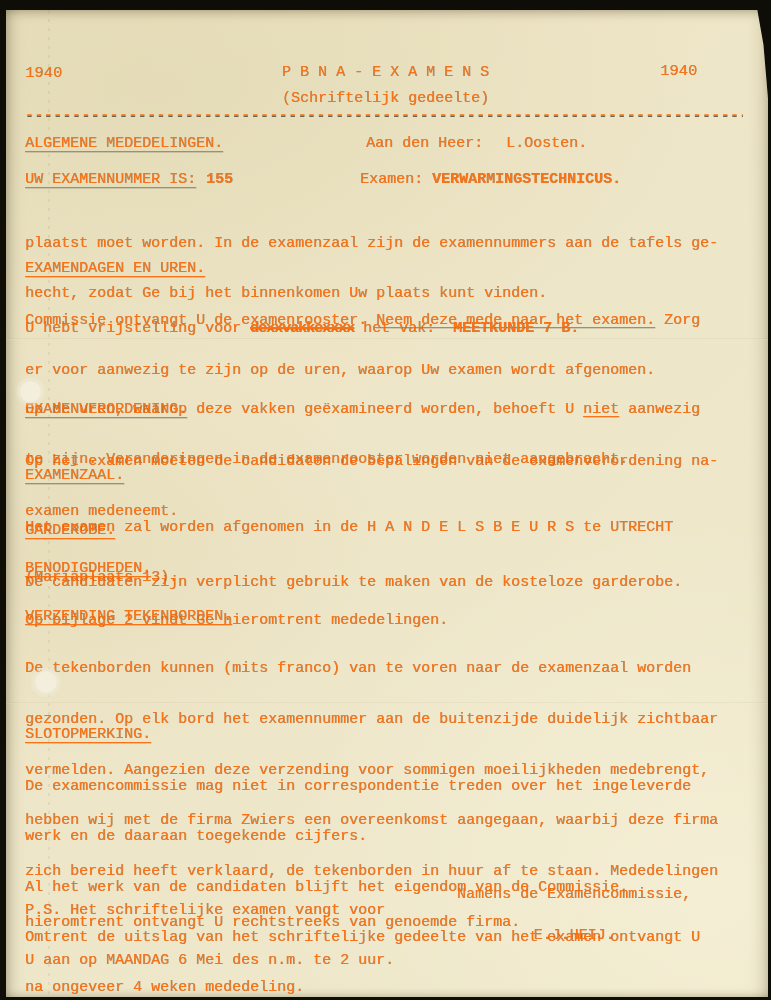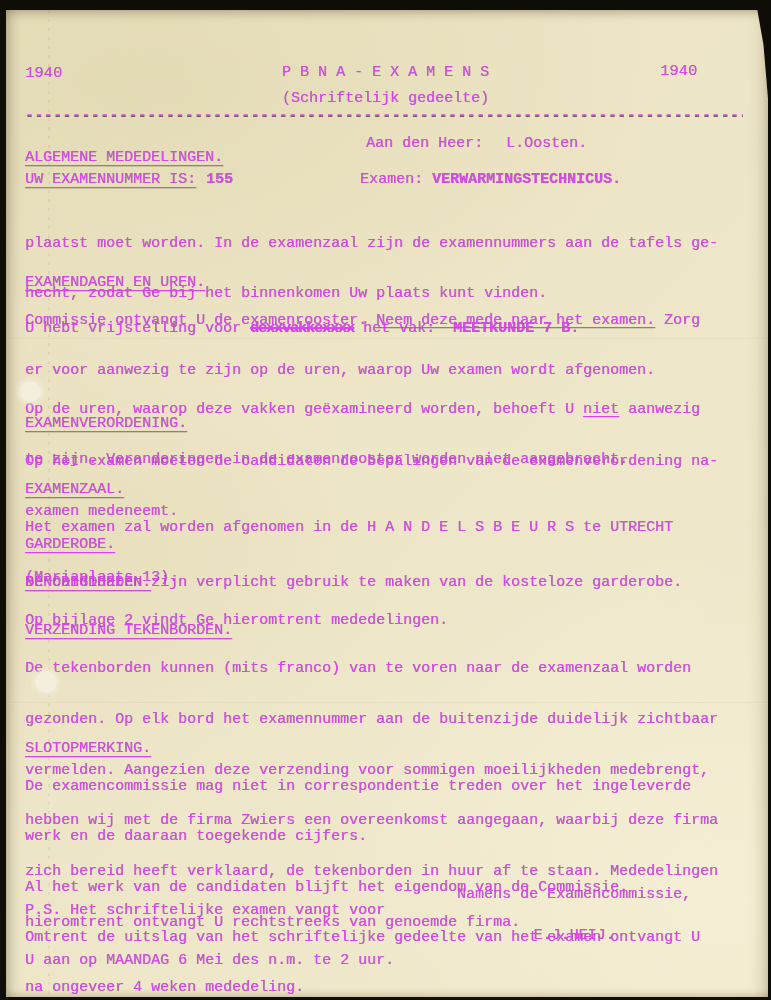--- a/index.html
+++ b/index.html
@@ -29,28 +29,27 @@
   }
   .crease-h{
     position:absolute;left:0;right:0;height:2px;
     background:linear-gradient(to bottom, rgba(130,110,60,0.10), rgba(255,255,245,0.18));
   }
   .hole{
     position:absolute;border-radius:50%;
     background:#f4efdd;
     box-shadow:0 0 4px 1px rgba(244,239,221,0.9), inset 0 0 2px rgba(150,130,80,0.25);
   }
-  .ink{color:#d946ef;text-shadow:0.4px 0.4px 0 rgba(71,65,50,0.45);}
+  .ink{color:#f97316;text-shadow:0.4px 0.4px 0 rgba(71,65,50,0.45);}
   .blk{position:absolute;white-space:pre;}
   .line{white-space:pre;font-size:15px;line-height:14.3px;}
   .h{
     text-decoration:underline;
     text-decoration-thickness:1.4px;
     text-underline-offset:3.5px;
-    margin-top:14px;
   }
   .u{
     text-decoration:underline;
     text-decoration-thickness:1.3px;
     text-underline-offset:3px;
   }
   .x{ text-decoration:line-through; text-decoration-thickness:2.2px; letter-spacing:-1px;}
   .b{ font-weight:bold; }
   .divider{
     font-weight:bold;letter-spacing:0.4px;overflow:hidden;width:718px;

